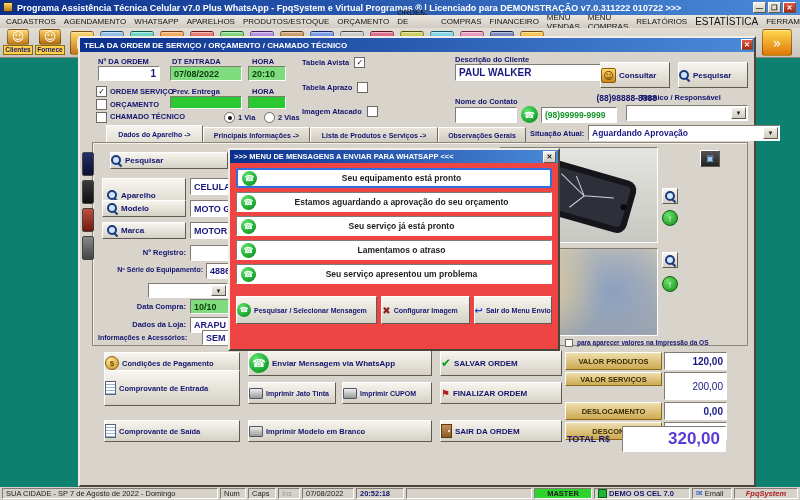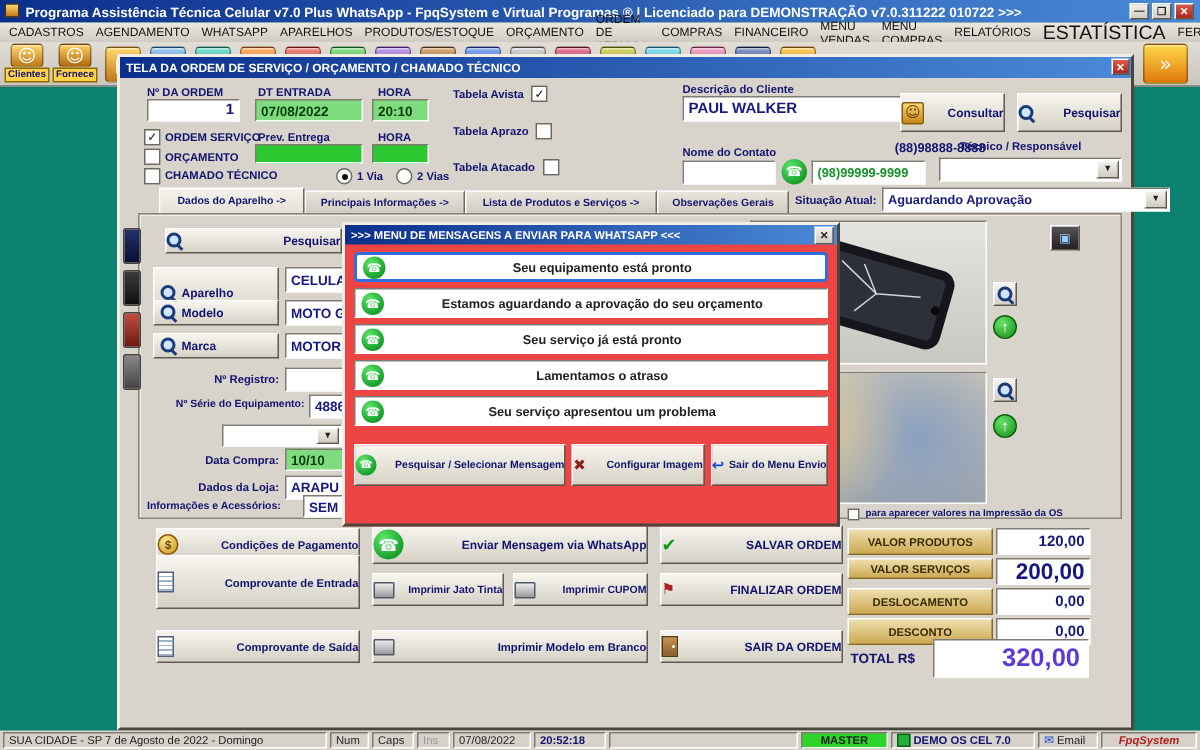--- a/index.html
+++ b/index.html
@@ -1,21 +1,21 @@
 <!DOCTYPE html>
 <html><head>
 <meta charset="utf-8">
 <style>
   html,body{margin:0;padding:0}
   #stage{position:relative;width:800px;height:500px;background:#0c8170;font-family:"Liberation Sans",sans-serif;overflow:hidden}
   .abs{position:absolute;box-sizing:border-box}
   .tb{background:linear-gradient(90deg,#0b2f8c,#4a8ad8);color:#fff;font-weight:bold;display:flex;align-items:center;white-space:nowrap;overflow:hidden}
   .rais{border:1px solid;border-color:#ffffff #5f5b52 #5f5b52 #ffffff;background:linear-gradient(180deg,#f7f5ef,#d5d1c5)}
   .sunk{border:1px solid;border-color:#807c74 #ffffff #ffffff #807c74;background:#fff}
-  .btn{display:flex;align-items:center;justify-content:space-between;gap:3px;font-weight:bold;color:#13136f;cursor:pointer;white-space:nowrap}
+  .btn{display:flex;align-items:center;justify-content:flex-start;gap:3px;font-weight:bold;color:#13136f;cursor:pointer;white-space:nowrap}
   .lb{font-size:7.5px;font-weight:bold;color:#13136f;white-space:nowrap}
   .fld{font-weight:bold;color:#181880;font-size:9px;display:flex;align-items:center;padding:0 3px;white-space:nowrap;overflow:hidden}
   .green{background:#7edc7e;color:#0a3c0a}
   .bgreen{background:#2cc832}
   .cb{width:9px;height:9px;background:#fff;border:1px solid #6a6a62;display:inline-flex;align-items:center;justify-content:center;font-size:9px;color:#111;line-height:1;flex:none}
   .cb.checked::after{content:"✓";font-family:"DejaVu Sans",sans-serif;font-size:8px}
   .radio{width:9px;height:9px;border-radius:50%;background:#fff;border:1px solid #6a6a62;display:inline-flex;align-items:center;justify-content:center;flex:none}
   .radio.sel::after{content:"";width:4px;height:4px;border-radius:50%;background:#111}
   .winbtn{width:13px;height:11px;font-size:7px;display:flex;align-items:center;justify-content:center;background:linear-gradient(#f2f0ea,#cfcbbf);border:1px solid;border-color:#fff #5f5b52 #5f5b52 #fff;color:#222;margin-left:1px;cursor:pointer}
   .winbtn.close{background:linear-gradient(#e05a48,#a82818);color:#fff}
@@ -83,21 +83,21 @@
         <span style="font-size:8px;color:#111;padding:0 4px;cursor:pointer">WHATSAPP</span>
         <span style="font-size:8px;color:#111;padding:0 4px;cursor:pointer">APARELHOS</span>
         <span style="font-size:8px;color:#111;padding:0 4px;cursor:pointer">PRODUTOS/ESTOQUE</span>
         <span style="font-size:8px;color:#111;padding:0 4px;cursor:pointer">ORÇAMENTO</span>
         <span style="font-size:8px;color:#111;padding:0 4px;cursor:pointer">ORDEM DE SERVIÇO</span>
         <span style="font-size:8px;color:#111;padding:0 4px;cursor:pointer">COMPRAS</span>
         <span style="font-size:8px;color:#111;padding:0 4px;cursor:pointer">FINANCEIRO</span>
         <span style="font-size:8px;color:#111;padding:0 4px;cursor:pointer">MENU VENDAS</span>
         <span style="font-size:8px;color:#111;padding:0 4px;cursor:pointer">MENU COMPRAS</span>
         <span style="font-size:8px;color:#111;padding:0 4px;cursor:pointer">RELATÓRIOS</span>
-        <span style="font-size:13px;color:#111;padding:0 4px;cursor:pointer">ESTATÍSTICA</span>
+        <span style="font-size:10px;color:#111;padding:0 4px;cursor:pointer">ESTATÍSTICA</span>
         <span style="font-size:8px;color:#111;padding:0 4px;cursor:pointer">FERRAMENTAS</span>
       </div>
 
   </div>
 
   <div class="abs" style="left:0;top:28px;width:800px;height:30px;background:linear-gradient(#e2ded6,#c9c5bd);border-bottom:1px solid #8a867e">
     <div class="abs" style="left:3px;top:1px;width:30px;text-align:center;cursor:pointer">
       <span class="ticon t0" style="width:20px;height:14px;margin:0 auto;display:flex">☺</span>
       <div style="font-size:6.5px;font-weight:bold;color:#13136f;background:#ffd24a;border:1px solid #8a6a10;line-height:8px">Clientes</div>
     </div>
@@ -170,21 +170,21 @@
 
   <div class="abs" style="left:302px;top:57px;display:flex;align-items:center;gap:5px">
     <span class="lb">Tabela Avista</span>
       <span class="cb checked"></span>
   </div>
   <div class="abs" style="left:302px;top:82px;display:flex;align-items:center;gap:5px">
     <span class="lb">Tabela Aprazo</span>
       <span class="cb"></span>
   </div>
   <div class="abs" style="left:302px;top:106px;display:flex;align-items:center;gap:5px">
-    <span class="lb">Tabela Atacado</span>
+    <span class="lb">Imagem Atacado</span>
       <span class="cb"></span>
   </div>
 
   <span class="abs lb" style="left:455px;top:55px">Descrição do Cliente</span>
   <div class="abs sunk fld" style="left:455px;top:64px;width:162px;height:17px;font-size:10px">PAUL WALKER</div>
   <span class="abs lb" style="left:575px;top:93px;width:82px;text-align:right;font-size:8.5px">(88)98888-8888</span>
   <span class="abs lb" style="left:455px;top:97px">Nome do Contato</span>
   <div class="abs sunk fld" style="left:455px;top:107px;width:62px;height:16px"></div>
   <span class="abs wa" style="left:521px;top:106px;width:17px;height:17px;font-size:9px"></span>
   <div class="abs sunk fld" style="left:541px;top:107px;width:76px;height:16px;color:#169428;font-size:8.5px">(98)99999-9999</div>
@@ -322,21 +322,21 @@
   <span class="abs cb" style="left:565px;top:339px;width:8px;height:8px"></span>
   <span class="abs" style="left:577px;top:339px;font-size:6.5px;color:#13136f;font-weight:bold">para aparecer valores na Impressão da OS</span>
   <div class="abs" style="left:565px;top:352px;width:162px">
 
   <div style="display:flex;gap:2px;margin-bottom:2px">
         <div style="width:97px;height:18px;background:linear-gradient(#eedfae,#cda952);border:1px solid;border-color:#fff #8a6a18 #8a6a18 #fff;display:flex;align-items:center;justify-content:center;font-size:7.5px;font-weight:bold;color:#3a2c04;box-sizing:border-box">VALOR PRODUTOS</div>
         <div style="width:63px;height:18px;background:#fff;border:1px solid;border-color:#807c74 #fff #fff #807c74;display:flex;align-items:center;justify-content:flex-end;padding:0 3px;font-size:10px;font-weight:bold;color:#181880;box-sizing:border-box">120,00</div>
       </div>
       <div style="display:flex;gap:2px;margin-bottom:2px">
         <div style="width:97px;height:14px;background:linear-gradient(#eedfae,#cda952);border:1px solid;border-color:#fff #8a6a18 #8a6a18 #fff;display:flex;align-items:center;justify-content:center;font-size:7.5px;font-weight:bold;color:#3a2c04;box-sizing:border-box">VALOR SERVIÇOS</div>
-        <div style="width:63px;height:18px;background:#fff;border:1px solid;border-color:#807c74 #fff #fff #807c74;display:flex;align-items:center;justify-content:flex-end;padding:0 3px;font-size:15px;font-weight:bold;color:#181880;box-sizing:border-box">200,00</div>
+        <div style="width:63px;height:28px;background:#fff;border:1px solid;border-color:#807c74 #fff #fff #807c74;display:flex;align-items:center;justify-content:flex-end;padding:0 3px;font-size:10px;font-weight:normal;color:#181880;box-sizing:border-box">200,00</div>
       </div>
       <div style="display:flex;gap:2px;margin-bottom:2px">
         <div style="width:97px;height:18px;background:linear-gradient(#eedfae,#cda952);border:1px solid;border-color:#fff #8a6a18 #8a6a18 #fff;display:flex;align-items:center;justify-content:center;font-size:7.5px;font-weight:bold;color:#3a2c04;box-sizing:border-box">DESLOCAMENTO</div>
         <div style="width:63px;height:18px;background:#fff;border:1px solid;border-color:#807c74 #fff #fff #807c74;display:flex;align-items:center;justify-content:flex-end;padding:0 3px;font-size:10px;font-weight:bold;color:#181880;box-sizing:border-box">0,00</div>
       </div>
       <div style="display:flex;gap:2px;margin-bottom:2px">
         <div style="width:97px;height:18px;background:linear-gradient(#eedfae,#cda952);border:1px solid;border-color:#fff #8a6a18 #8a6a18 #fff;display:flex;align-items:center;justify-content:center;font-size:7.5px;font-weight:bold;color:#3a2c04;box-sizing:border-box">DESCONTO</div>
         <div style="width:63px;height:18px;background:#fff;border:1px solid;border-color:#807c74 #fff #fff #807c74;display:flex;align-items:center;justify-content:flex-end;padding:0 3px;font-size:10px;font-weight:bold;color:#181880;box-sizing:border-box">0,00</div>
       </div>
     </div>

